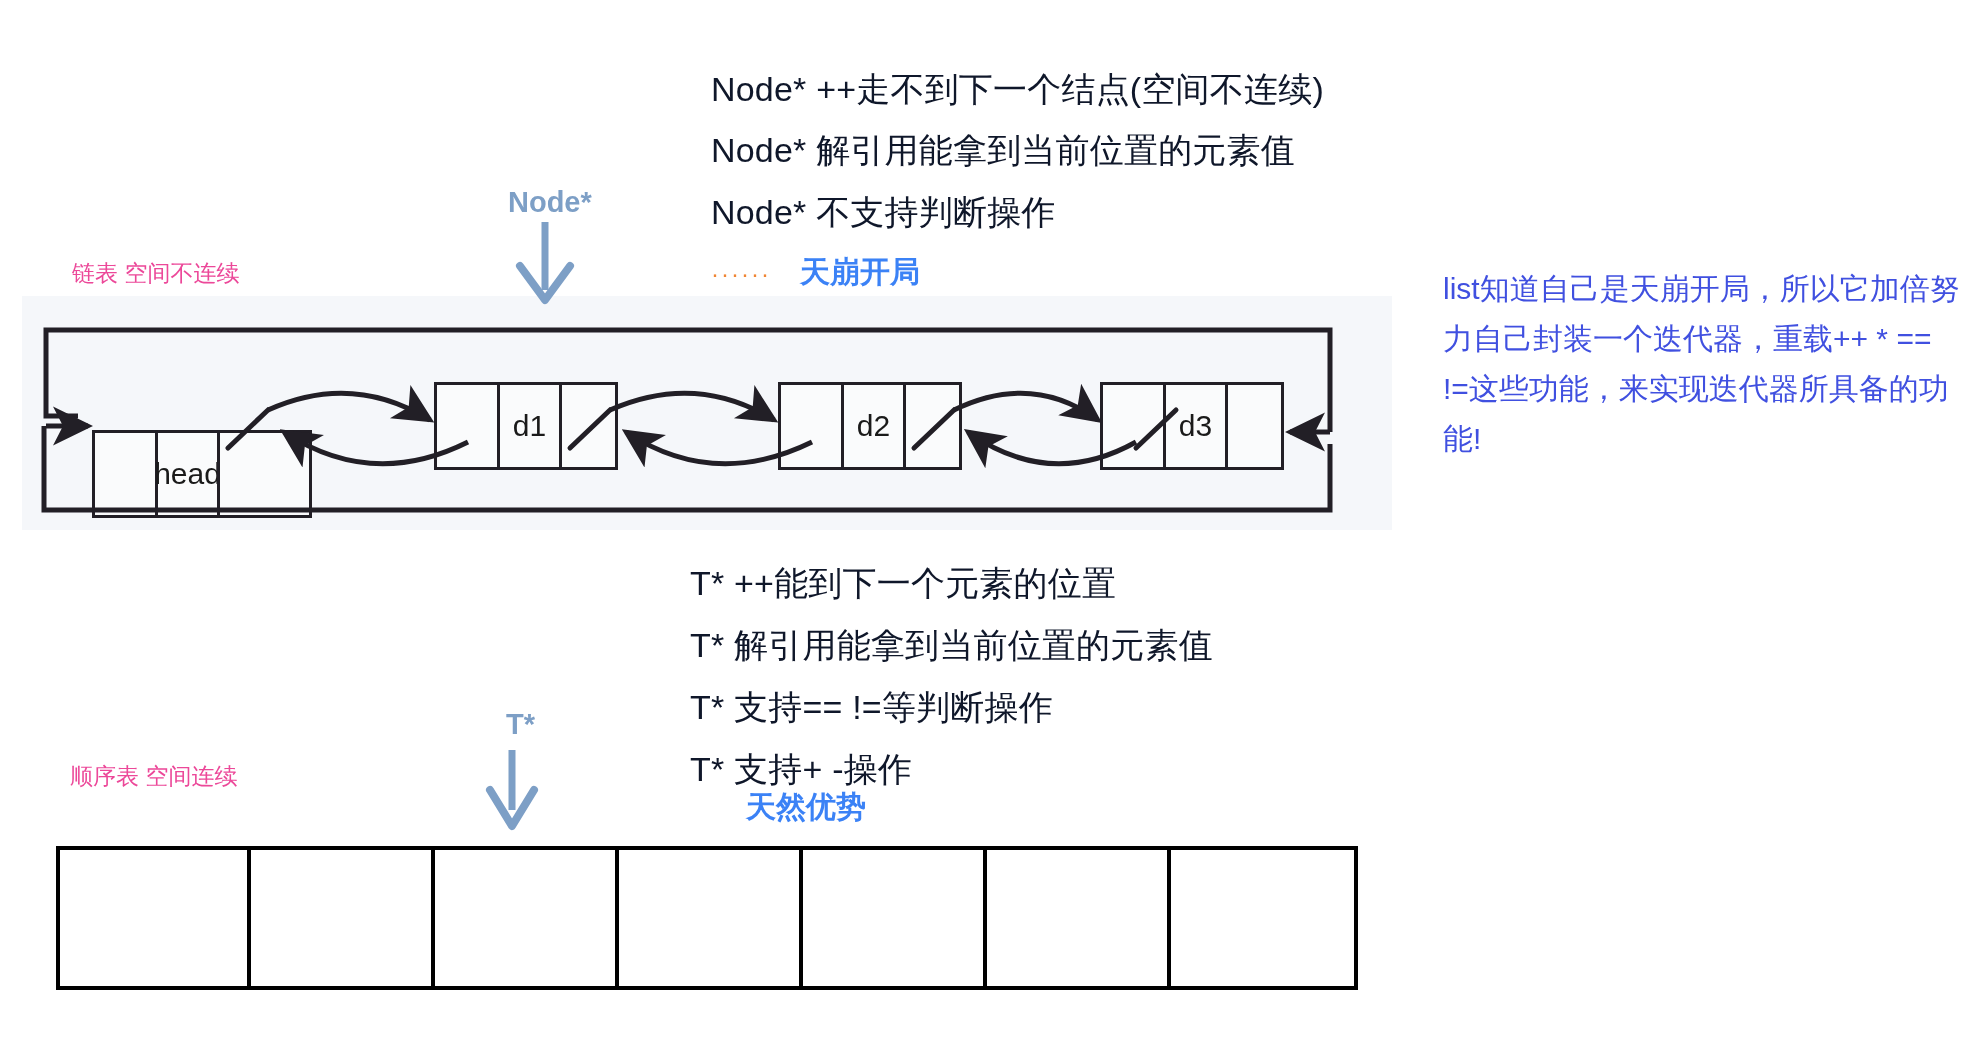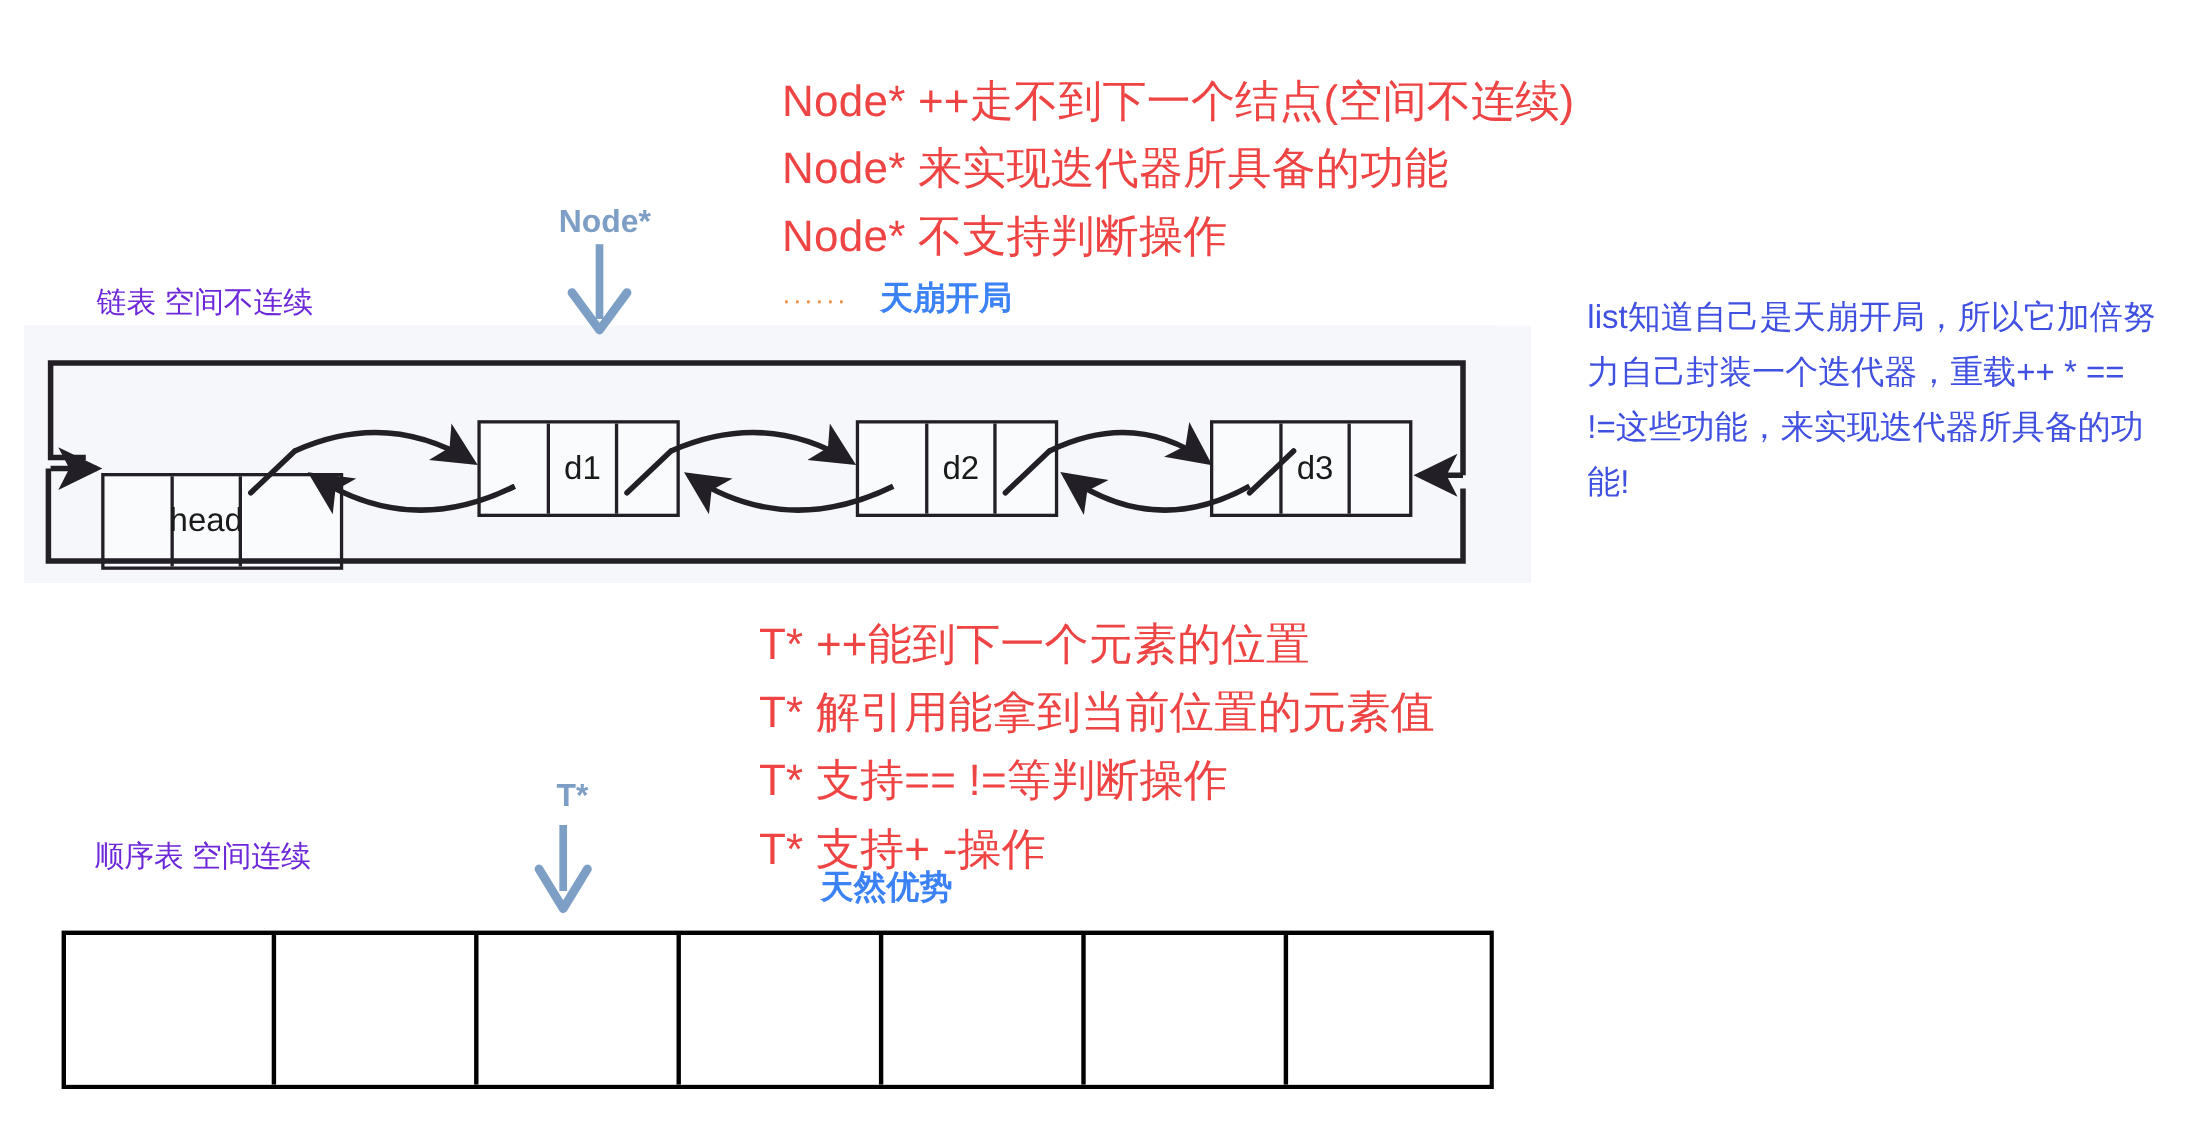--- a/index.html
+++ b/index.html
@@ -16,33 +16,32 @@
   }
   .stage {
     position: absolute;
     left: 0; top: 0;
     width: 1987px;
     height: 1039px;
   }
   
   .orange-line {
     position: absolute;
-    color: #ef4444;
-    font-size: 40px;
+    color: #0f172a;
+    font-size: 34px;
     line-height: 1;
     white-space: nowrap;
     letter-spacing: 0.2px;
   }
   .red-label {
     position: absolute;
-    color: #6d28d9;
-    font-size: 27px;
-    line-height: 1;
-    white-space: nowrap;
-    margin-left: 16px;
+    color: #ec4899;
+    font-size: 23px;
+    line-height: 1;
+    white-space: nowrap;
   }
   .blue-bold {
     position: absolute;
     color: #3b82f6;
     font-weight: bold;
     font-size: 30px;
     line-height: 1;
     white-space: nowrap;
   }
   .ptr-label {
@@ -115,21 +114,21 @@
 </style>
 </head>
 <body>
 
 <div class="stage">
 
   <div class="tint" style="left:22px; top:296px; width:1370px; height:234px;"></div>
   <div class="tint" style="left:22px; top:296px; width:1338px; height:62px;"></div>
 
   <div class="orange-line" style="left:711px; top:72px;">Node* ++走不到下一个结点(空间不连续)</div>
-  <div class="orange-line" style="left:711px; top:133px;">Node* 来实现迭代器所具备的功能</div>
+  <div class="orange-line" style="left:711px; top:133px;">Node* 解引用能拿到当前位置的元素值</div>
   <div class="orange-line" style="left:711px; top:195px;">Node* 不支持判断操作</div>
   <div class="dots" style="left:711px; top:262px; font-size:24px;">······</div>
   <div class="blue-bold" style="left:800px; top:257px;">天崩开局</div>
 
   <div class="ptr-label" style="left:508px; top:188px;">Node*</div>
 
   <div class="red-label" style="left:72px; top:262px;">链表  空间不连续</div>
 
   <div class="node" style="left:92px; top:382px; width:220px; height:88px;margin-top:48px;">
     <div class="cell" style="width:60px;"></div>

